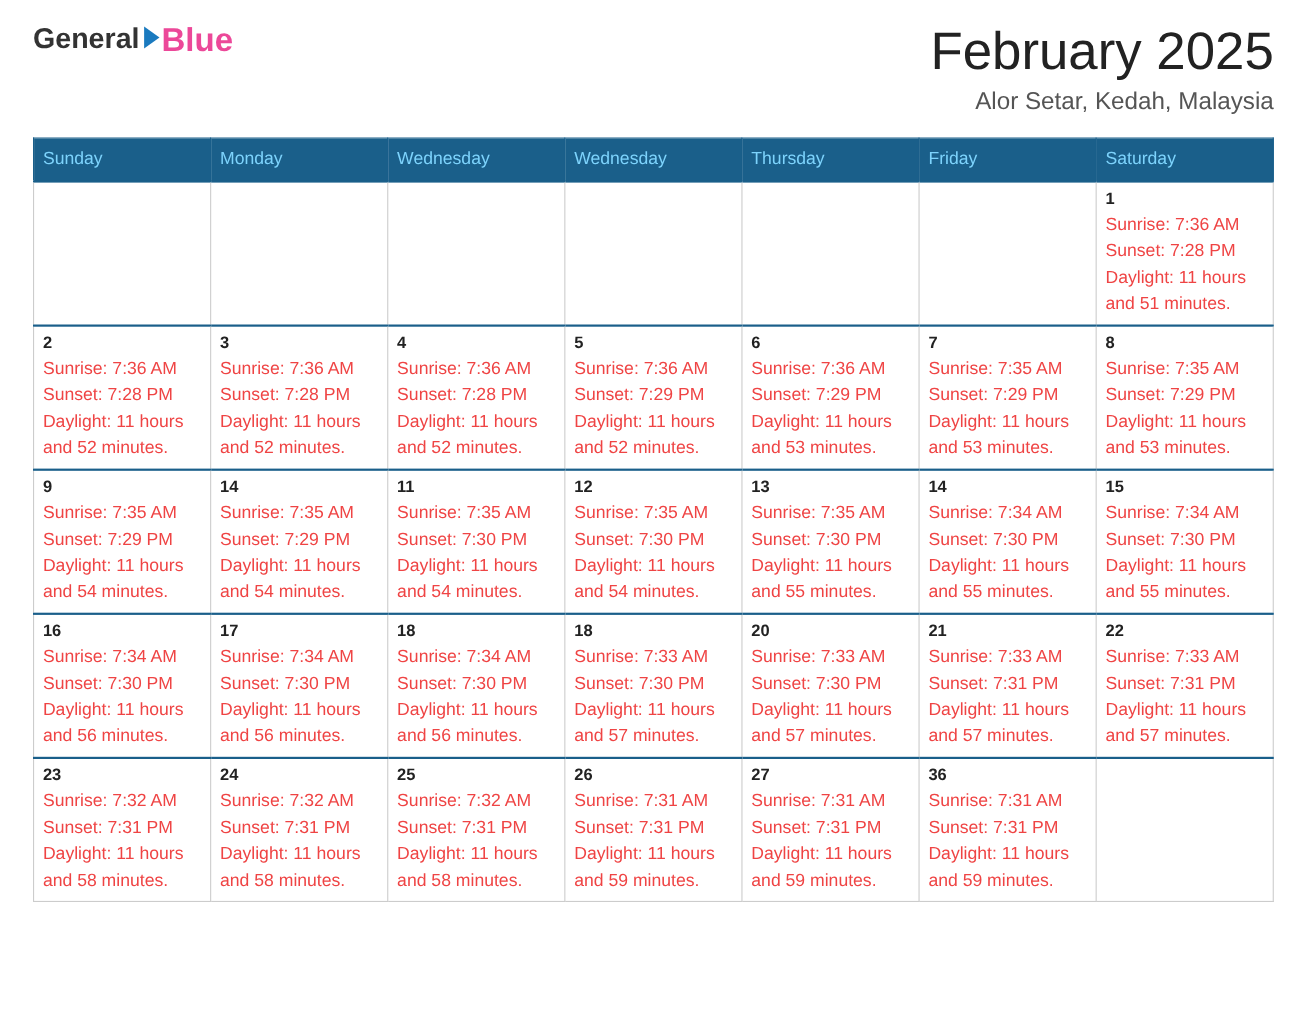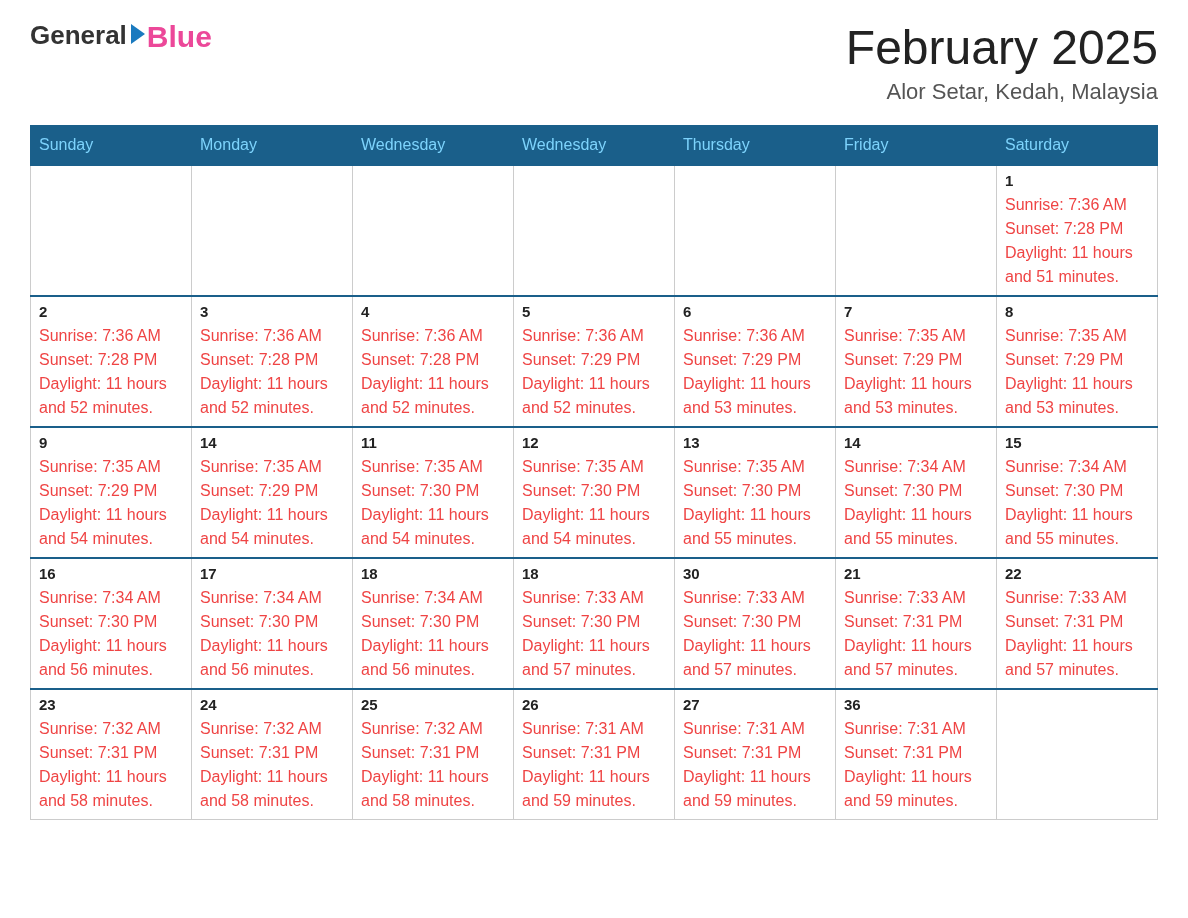--- a/index.html
+++ b/index.html
@@ -211,21 +211,21 @@
         </td>
         <td>
           <div class="day-number">18</div>
           <div class="day-info">Sunrise: 7:34 AM<br>Sunset: 7:30 PM<br>Daylight: 11 hours and 56 minutes.</div>
         </td>
         <td>
           <div class="day-number">18</div>
           <div class="day-info">Sunrise: 7:33 AM<br>Sunset: 7:30 PM<br>Daylight: 11 hours and 57 minutes.</div>
         </td>
         <td>
-          <div class="day-number">30</div>
+          <div class="day-number">20</div>
           <div class="day-info">Sunrise: 7:33 AM<br>Sunset: 7:30 PM<br>Daylight: 11 hours and 57 minutes.</div>
         </td>
         <td>
           <div class="day-number">21</div>
           <div class="day-info">Sunrise: 7:33 AM<br>Sunset: 7:31 PM<br>Daylight: 11 hours and 57 minutes.</div>
         </td>
         <td>
           <div class="day-number">22</div>
           <div class="day-info">Sunrise: 7:33 AM<br>Sunset: 7:31 PM<br>Daylight: 11 hours and 57 minutes.</div>
         </td>

